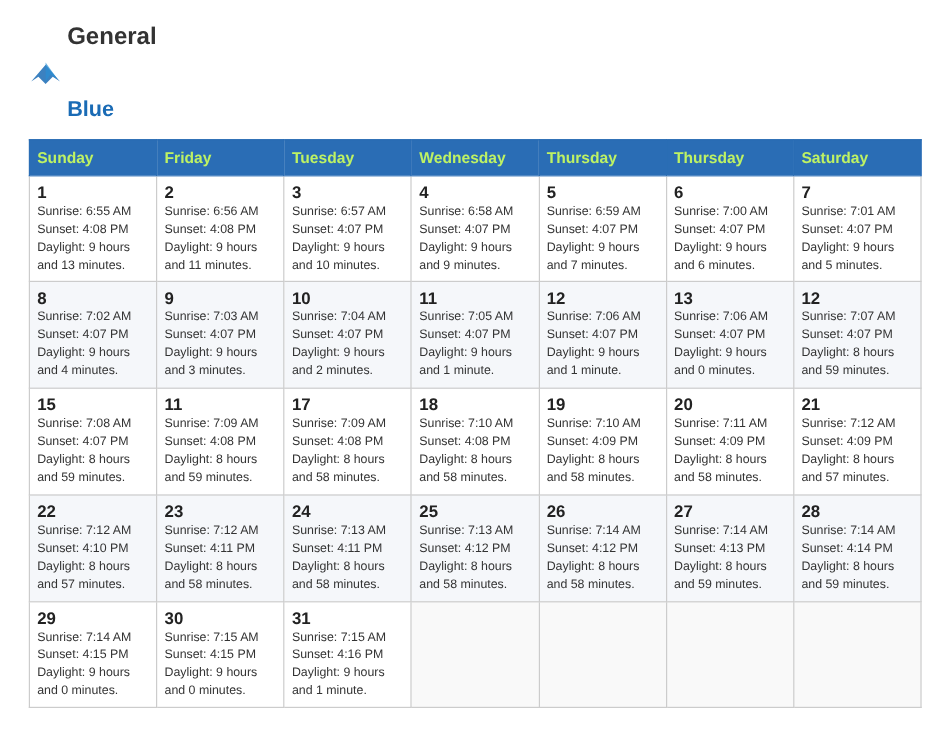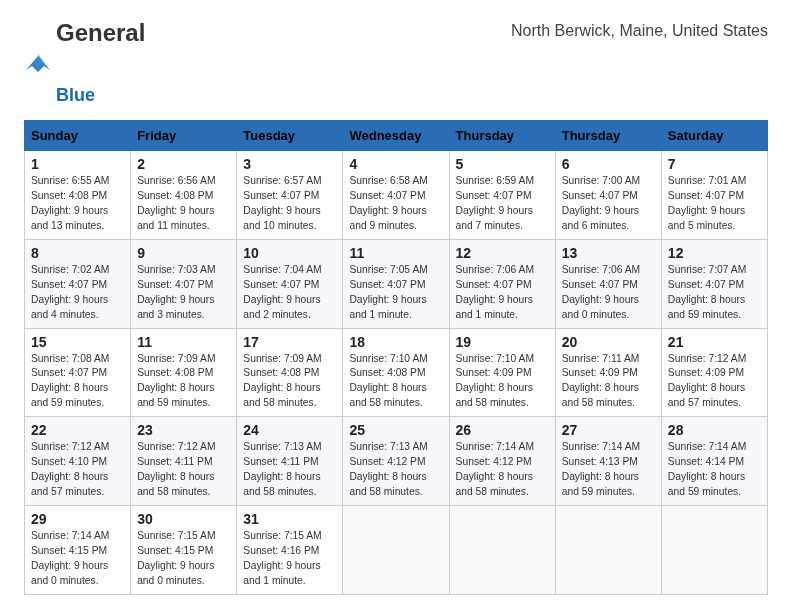--- a/index.html
+++ b/index.html
@@ -10,21 +10,21 @@
       min-height: 612px;
       padding: 20px 24px;
     }
     .header-section {
       display: flex;
       justify-content: space-between;
       align-items: flex-start;
       margin-bottom: 14px;
     }
     .logo-general {
-      font-size: 24px;
+      font-size: 20px;
       font-weight: bold;
       color: #333;
       line-height: 1.1;
     }
     .logo-blue {
       font-size: 18px;
       font-weight: bold;
       color: #1a6bb5;
       line-height: 1.1;
       margin-top: 40px;
@@ -43,21 +43,21 @@
       color: #444;
       margin-top: 2px;
     }
     .calendar-table {
       width: 100%;
       border-collapse: collapse;
       font-size: 11px;
     }
     .calendar-table thead tr th {
       background-color: #2a6db5;
-      color: #000000;
+      color: #bef264;
       font-size: 13px;
       font-weight: bold;
       padding: 7px 6px;
       text-align: left;
       border: 1px solid #2a6db5;
     }
     .calendar-table tbody tr td {
       vertical-align: top;
       border: 1px solid #ccc;
       padding: 5px 6px;
@@ -109,21 +109,20 @@
     <svg class="logo-bird" viewBox="0 0 28 22" xmlns="http://www.w3.org/2000/svg">
       <polygon points="14,4 26,18 20,14 14,20 8,14 2,18" fill="#1a6bb5" opacity="0.85"></polygon>
       <polygon points="14,2 24,16 18,12 14,18" fill="#2a8fd4" opacity="0.7"></polygon>
     </svg>
     <div class="logo-text-block">
       <span class="logo-general">General</span>
       <span class="logo-blue">Blue</span>
     </div>
   </div>
   <div class="title-section">
-    <div class="calendar-subtitle">North Berwick, Maine, United States</div>
   </div>
 </div>
 
 <table class="calendar-table">
   <thead>
     <tr>
     <th>Sunday</th>
         <th>Friday</th>
         <th>Tuesday</th>
         <th>Wednesday</th>

